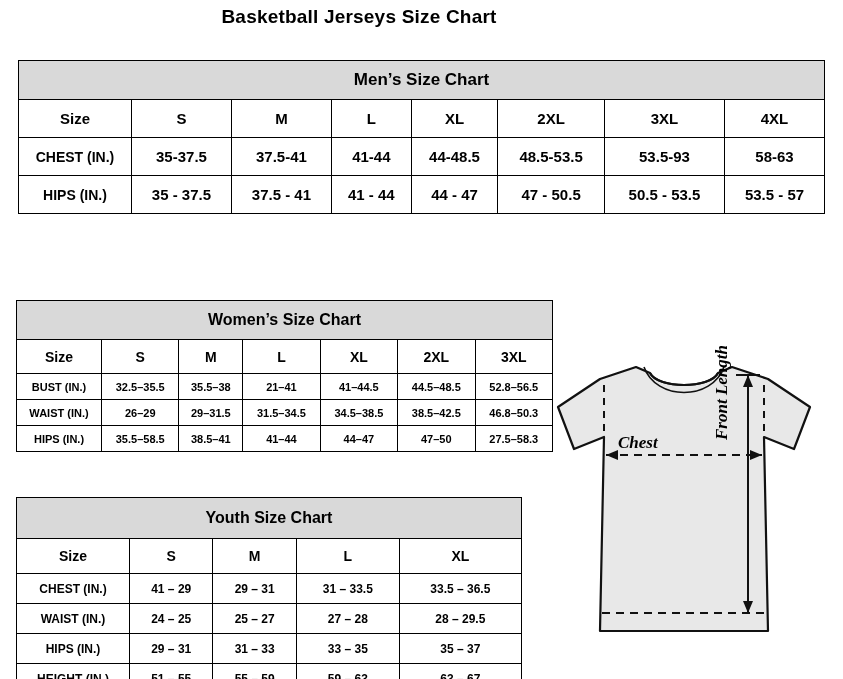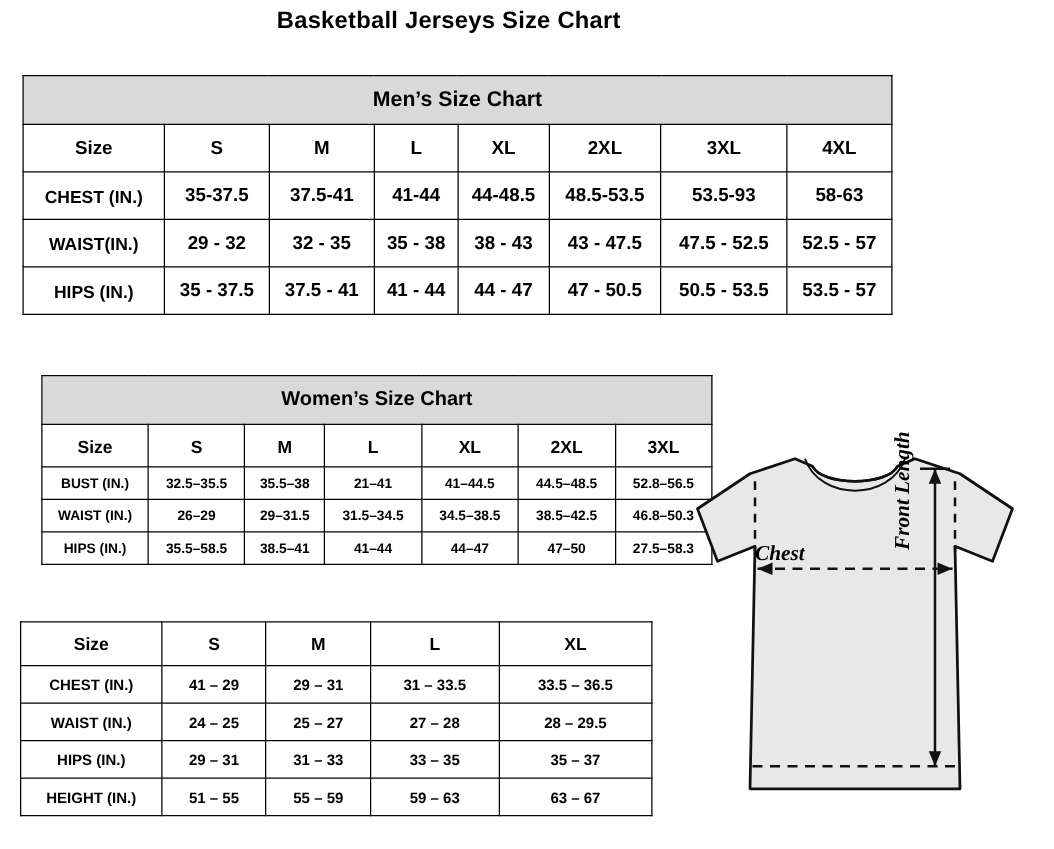--- a/index.html
+++ b/index.html
@@ -48,33 +48,32 @@
   .hdr-row td {
     background: #ffffff;
     font-size: 15px;
     font-weight: bold;
   }
 
   
   #mens-chart {
     top: 60px;
     left: 18px;
-    width: 696px;
+    width: 807px;
   }
   #mens-chart .chart-caption { font-size: 17px; height: 36px; }
   #mens-chart td { height: 35px; font-size: 15px; }
   #mens-chart .rowlabel { font-size: 14px; }
   #mens-chart .col0 { width: 110px; }
 
   
   #womens-chart {
     top: 300px;
     left: 16px;
     width: 537px;
-    margin-left: 17px;
   }
   #womens-chart .chart-caption { font-size: 16px; height: 36px; }
   #womens-chart .hdr-row td { height: 31px; font-size: 14px; }
   #womens-chart td { height: 23px; font-size: 11px; }
   #womens-chart .rowlabel { font-size: 11px; width: 82px; }
 
   
   #youth-chart {
     top: 497px;
     left: 16px;
@@ -95,21 +94,21 @@
   }
   .measure-label {
     position: absolute;
     font-style: italic;
     font-weight: bold;
     font-size: 17px;
     font-family: "Liberation Serif", serif;
     color: #000;
   }
   #chest-label {
-    left: 604px;
+    left: 618px;
     top: 433px;
     font-style: italic;
   }
   #front-length-label {
     left: 712px;
     top: 440px;
     transform: rotate(-90deg);
     transform-origin: left top;
     white-space: nowrap;
   }
@@ -138,30 +137,20 @@
     <td class="rowlabel">CHEST (IN.)</td>
     <td>35-37.5</td>
     <td>37.5-41</td>
     <td>41-44</td>
     <td>44-48.5</td>
     <td>48.5-53.5</td>
     <td>53.5-93</td>
     <td>58-63</td>
   </tr>
   <tr>
-    <td class="rowlabel">WAIST(IN.)</td>
-    <td>29 - 32</td>
-    <td>32 - 35</td>
-    <td>35 - 38</td>
-    <td>38 - 43</td>
-    <td>43 - 47.5</td>
-    <td>47.5 - 52.5</td>
-    <td>52.5 - 57</td>
-  </tr>
-  <tr>
     <td class="rowlabel">HIPS (IN.)</td>
     <td>35 - 37.5</td>
     <td>37.5 - 41</td>
     <td>41 - 44</td>
     <td>44 - 47</td>
     <td>47 - 50.5</td>
     <td>50.5 - 53.5</td>
     <td>53.5 - 57</td>
   </tr>
 </tbody>
@@ -206,20 +195,23 @@
     <td>41–44</td>
     <td>44–47</td>
     <td>47–50</td>
     <td>27.5–58.3</td>
   </tr>
 </tbody>
   </table>
 
 <table class="chart" id="youth-chart">
   <tbody>
+      <tr>
+    <td class="chart-caption" colspan="5">Youth Size Chart</td>
+  </tr>
   <tr class="hdr-row">
     <td class="rowlabel">Size</td>
     <td>S</td>
     <td>M</td>
     <td>L</td>
     <td>XL</td>
   </tr>
   <tr>
     <td class="rowlabel">CHEST (IN.)</td>
     <td>41 – 29</td>

